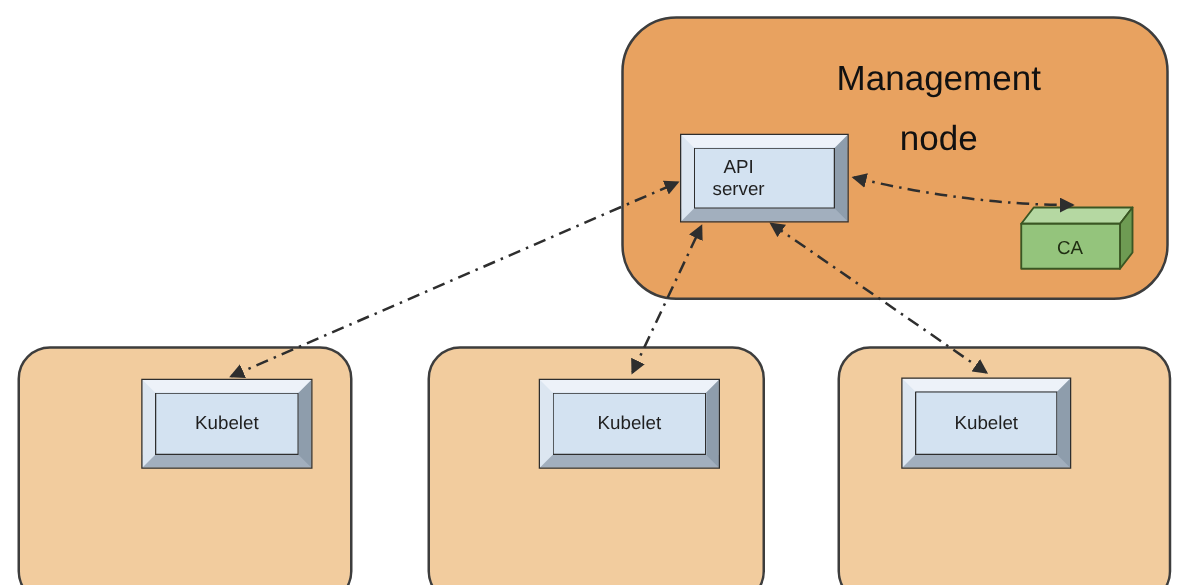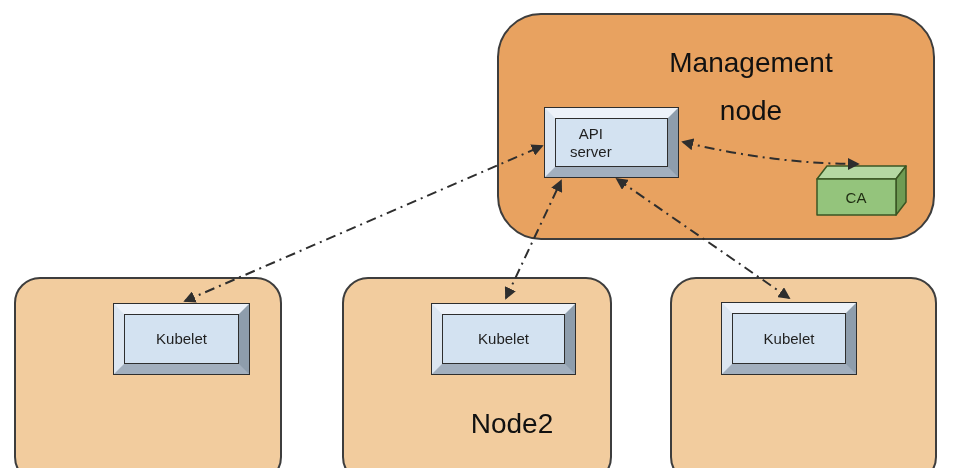--- a/index.html
+++ b/index.html
@@ -101,21 +101,20 @@
   <div class="group-node worker n1">
     <div class="bevel k1">
       <div class="lbl">Kubelet</div>
     </div>
   </div>
 
   <div class="group-node worker n2">
     <div class="bevel k2">
       <div class="lbl">Kubelet</div>
     </div>
-    <div class="group-title">Node2</div>
   </div>
 
   <div class="group-node worker n3">
     <div class="bevel k3">
       <div class="lbl">Kubelet</div>
     </div>
   </div>
 
   <svg class="overlay" viewBox="0 0 958 468">
     <defs>

